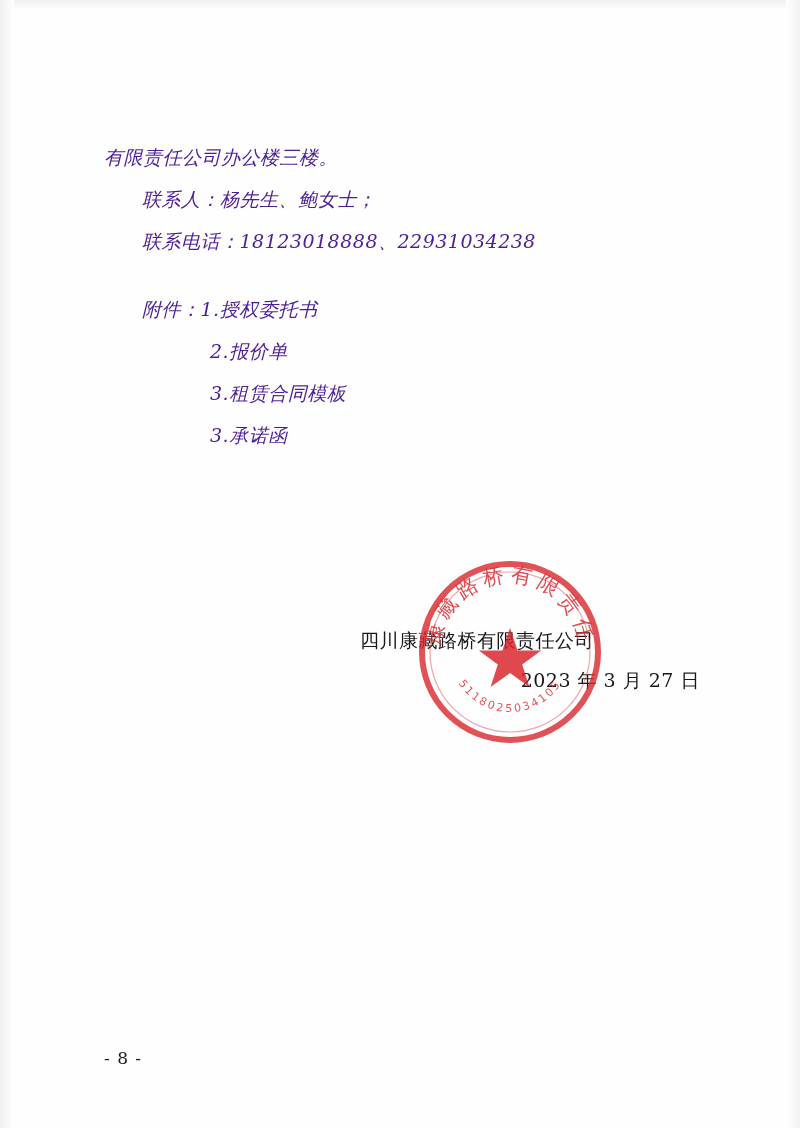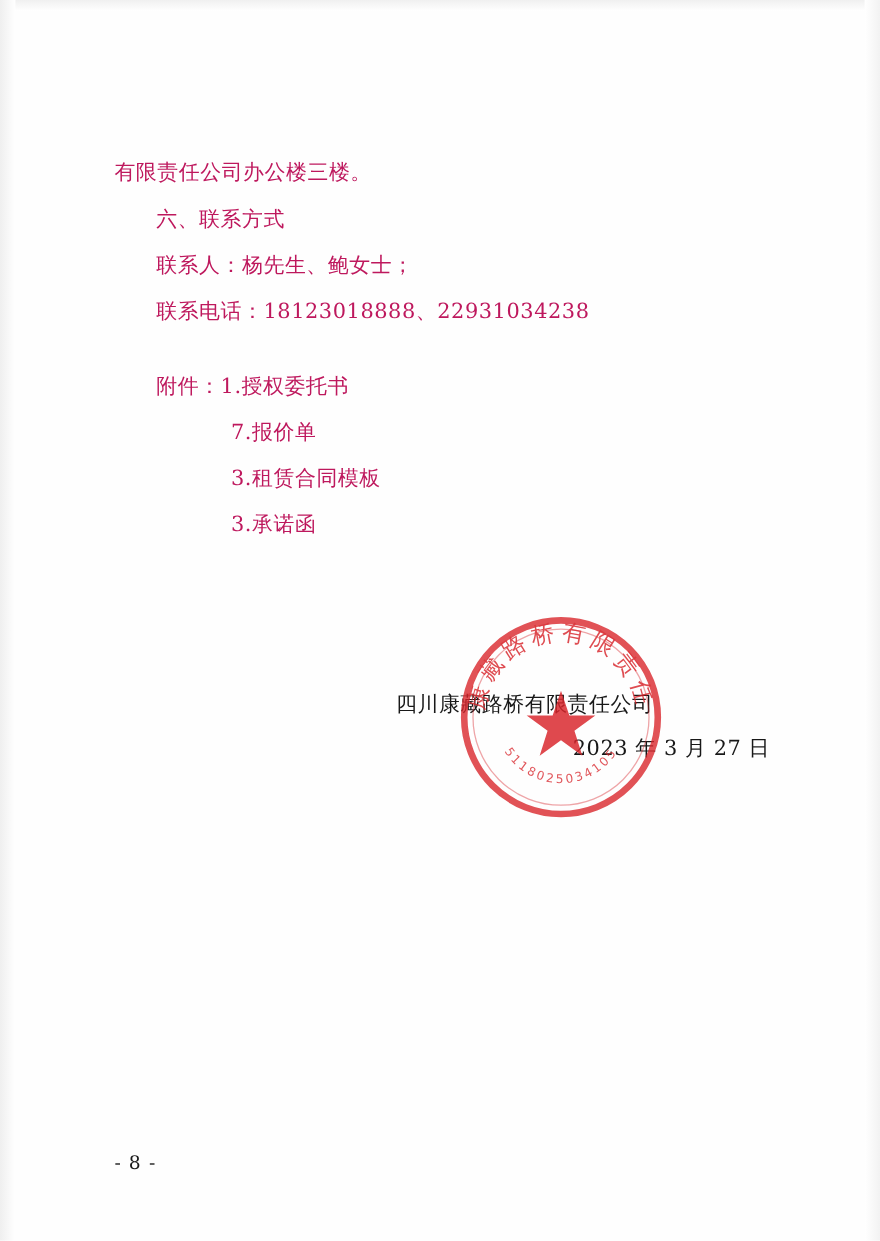--- a/index.html
+++ b/index.html
@@ -47,21 +47,22 @@
     left: 104px;
     top: 136px;
     width: 600px;
   }
 
   .line {
     font-size: 19px;
     line-height: 42px;
     letter-spacing: 0.5px;
     white-space: pre;
-    color: #be185d;
+    color: #4c1d95;
+    font-style: italic;
   }
   .line.indent1 { padding-left: 38px; }
   .line.indent2 { padding-left: 38px; }
   .line.indent-attach { padding-left: 38px; }
   .line.indent-item { padding-left: 106px; }
 
   .gap-block { height: 26px; }
 
   .sign-area {
     position: absolute;
@@ -110,28 +111,27 @@
 <body>
 
 <div class="page">
 
   <div class="scan-edge-top"></div>
   <div class="scan-edge-left"></div>
   <div class="scan-edge-right"></div>
 
   <div class="body-text">
     <div class="line">有限责任公司办公楼三楼。</div>
-    <div class="line indent1">六、联系方式</div>
     <div class="line indent2">联系人：杨先生、鲍女士；</div>
     <div class="line indent2">联系电话：18123018888、22931034238</div>
 
     <div class="gap-block"></div>
 
     <div class="line indent-attach">附件：1.授权委托书</div>
-    <div class="line indent-item">7.报价单</div>
+    <div class="line indent-item">2.报价单</div>
     <div class="line indent-item">3.租赁合同模板</div>
     <div class="line indent-item">3.承诺函</div>
   </div>
 
   <div class="sign-area">
     <div class="sign-line">四川康藏路桥有限责任公司</div>
     <div class="sign-line date">2023 年 3 月 27 日</div>
   </div>
 
   <div class="seal">

